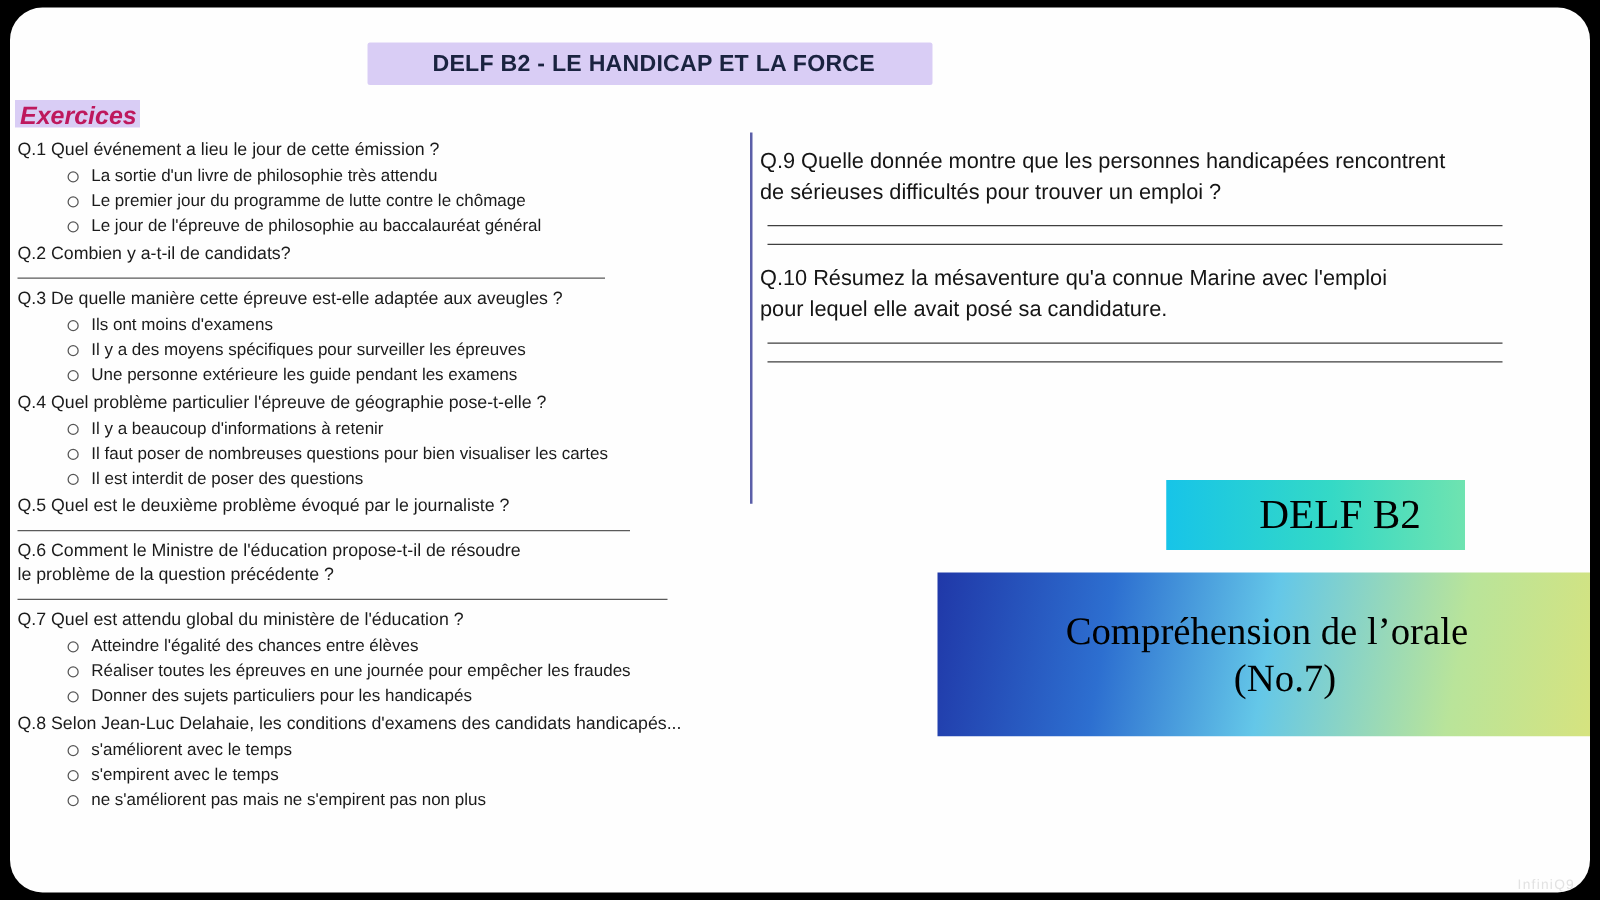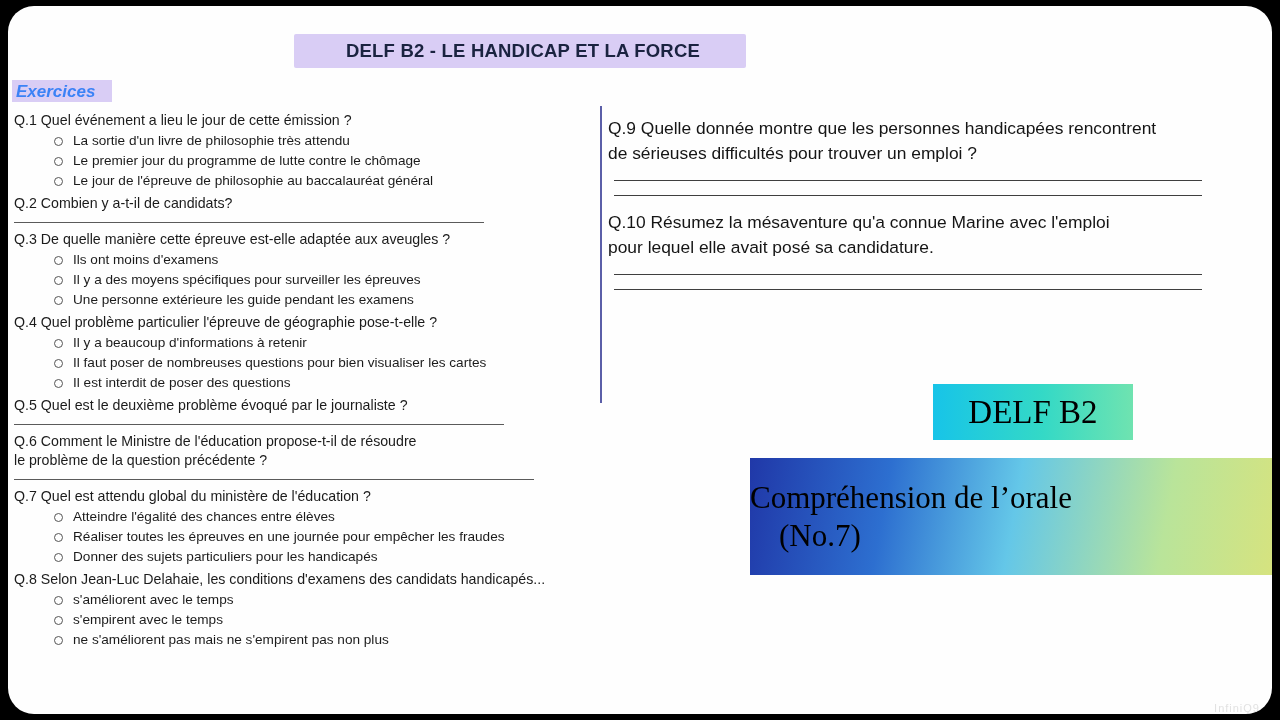--- a/index.html
+++ b/index.html
@@ -58,24 +58,24 @@
     left: 4px;
     top: 74px;
     width: 100px;
     height: 22px;
     background: #d9cdf5;
   }
   .exercises-label {
     position: absolute;
     left: 8px;
     top: 76px;
-    font-size: 17px;
+    font-size: 20px;
     font-style: italic;
     font-weight: bold;
-    color: #3b82f6;
+    color: #be185d;
   }
 
   
   .left-col {
     position: absolute;
     left: 6px;
     top: 105px;
     width: 580px;
   }
   .q-block { margin-bottom: 2px; }
@@ -147,36 +147,37 @@
   .delf-chip {
     position: absolute;
     left: 925px;
     top: 378px;
     width: 200px;
     height: 56px;
     background: linear-gradient(90deg, #17c4e8 0%, #34d9c6 55%, #6fe3b0 100%);
     display: flex;
     align-items: center;
     justify-content: center;
+    padding-left: 39px;
   }
   .delf-chip span {
     font-family: "Liberation Serif", serif;
     font-size: 33px;
     color: #000;
   }
   .comp-chip {
     position: absolute;
     left: 742px;
     top: 452px;
     width: 527px;
-    height: 117px;
+    height: 131px;
     background: linear-gradient(100deg, #2038a8 0%, #2d6fd0 26%, #64c7e8 50%, #b9e49a 78%, #d7e37e 100%);
     display: flex;
     flex-direction: column;
-    align-items: flex-start;
+    align-items: center;
     justify-content: center;
   }
   .comp-chip .l1 {
     font-family: "Liberation Serif", serif;
     font-size: 31px;
     color: #000;
     line-height: 38px;
   }
   .comp-chip .l2 {
     font-family: "Liberation Serif", serif;

